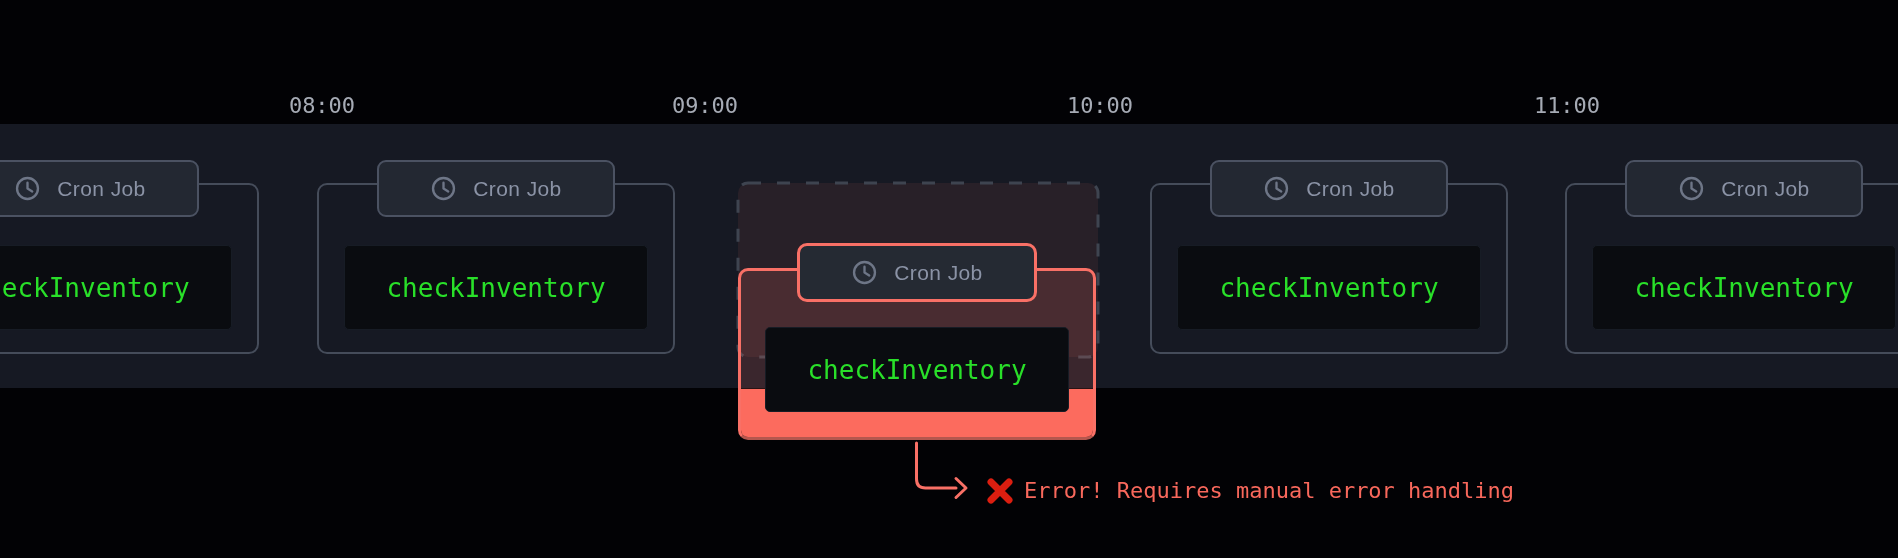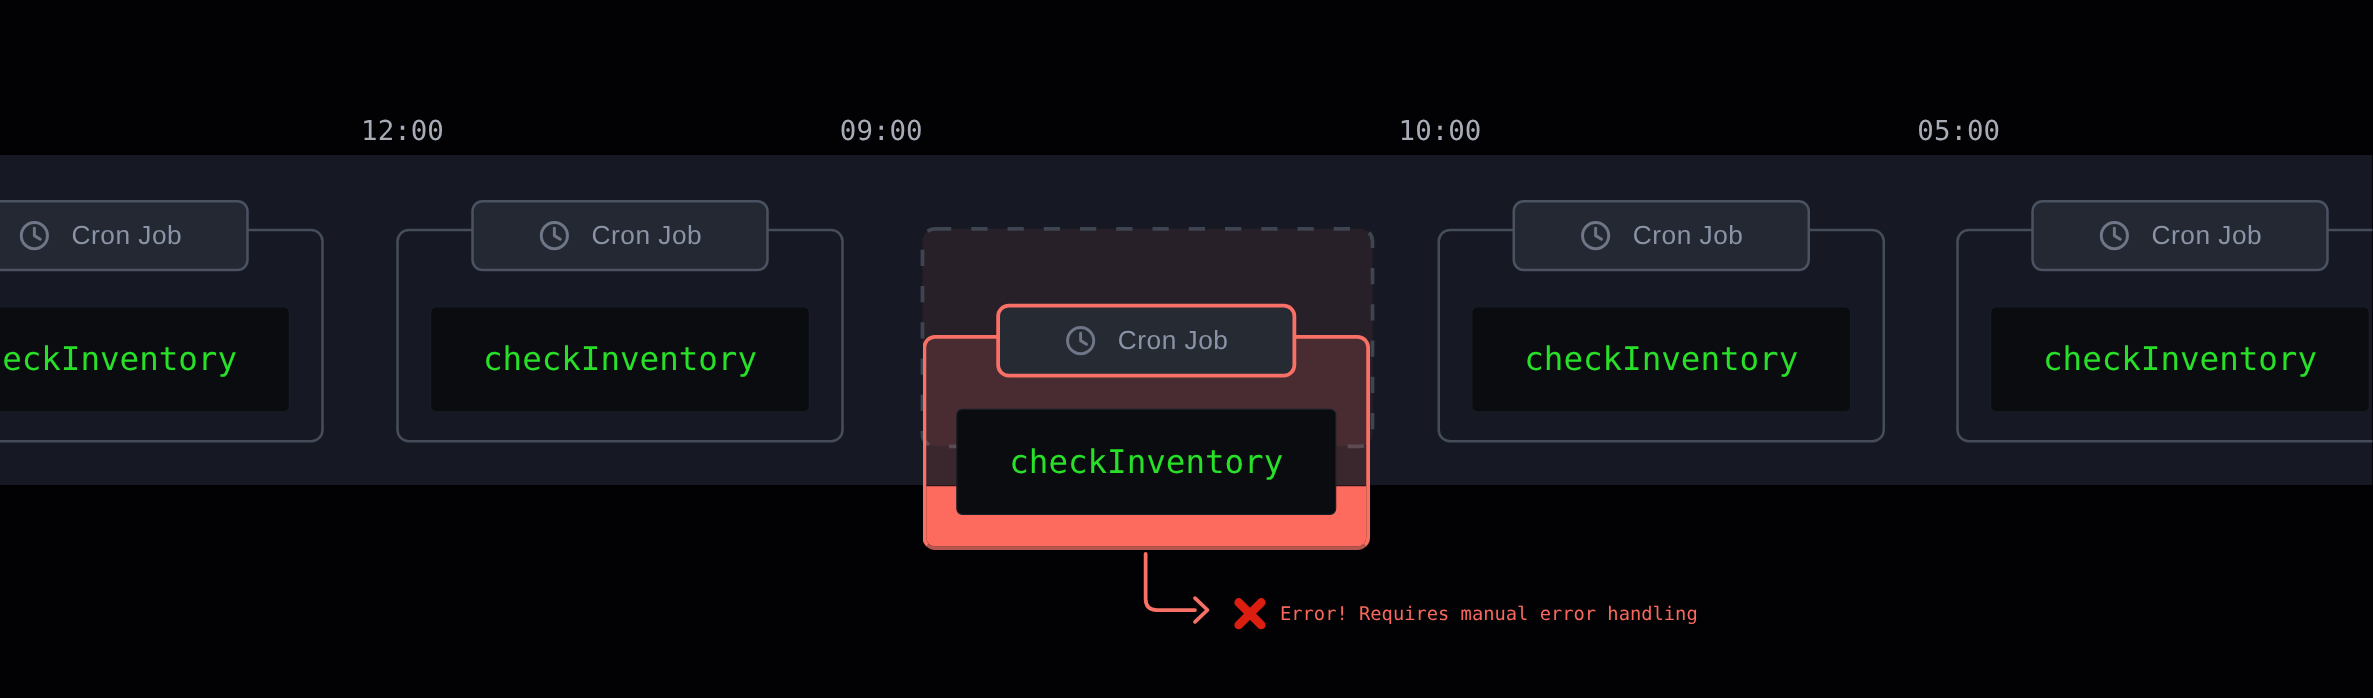--- a/index.html
+++ b/index.html
@@ -69,33 +69,33 @@
     position:absolute; left:0; right:0; bottom:0; top:118px;
     background:var(--error-fill-bright);
     border-radius:0 0 7px 7px; z-index:1;
   }
   
   .connector{position:absolute; left:900px; top:440px; z-index:3;}
   .x-mark{position:absolute; left:986px; top:477px; z-index:3;}
   .error-message{
     position:absolute; left:1024px; top:479px;
     color:#f8685c;
-    font-family:"DejaVu Sans Mono",monospace; font-size:15px; line-height:24px;
+    font-family:"DejaVu Sans Mono",monospace; font-size:22px; line-height:24px;
     white-space:nowrap; z-index:3;
   }
 </style>
 </head>
 <body>
 
 <div class="band"></div>
 
-<div class="time-label" style="left:322px">12:00</div>
+<div class="time-label" style="left:322px">08:00</div>
 <div class="time-label" style="left:705px">09:00</div>
-<div class="time-label" style="left:1152px">10:00</div>
-<div class="time-label" style="left:1567px">05:00</div>
+<div class="time-label" style="left:1100px">10:00</div>
+<div class="time-label" style="left:1567px">11:00</div>
 
 <div class="card" style="left:-99px">
   <div class="badge">
     <svg width="27" height="27" viewBox="0 0 24 24" fill="none" stroke="#6e7687" stroke-width="2.1" stroke-linecap="round" stroke-linejoin="round">
         <circle cx="12" cy="12" r="9.3"></circle>
         <path d="M12 6.8 V12 L16.2 14.6"></path>
       </svg>
     <span>Cron Job</span>
   </div>
   <div class="codebox">

